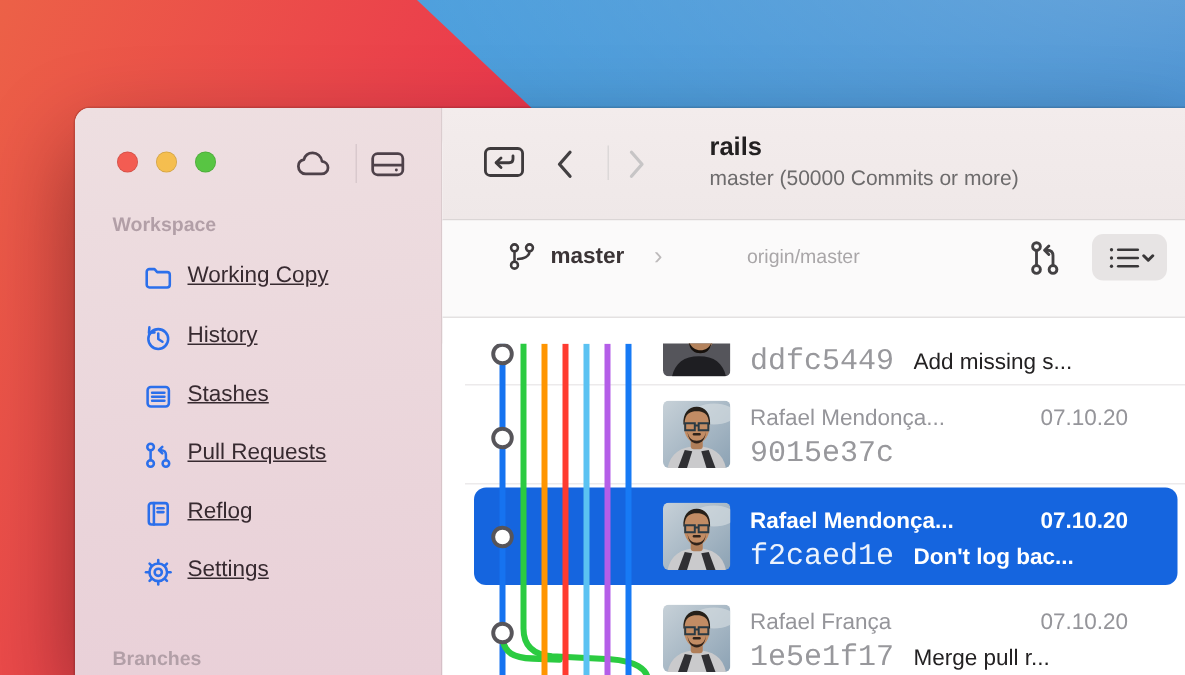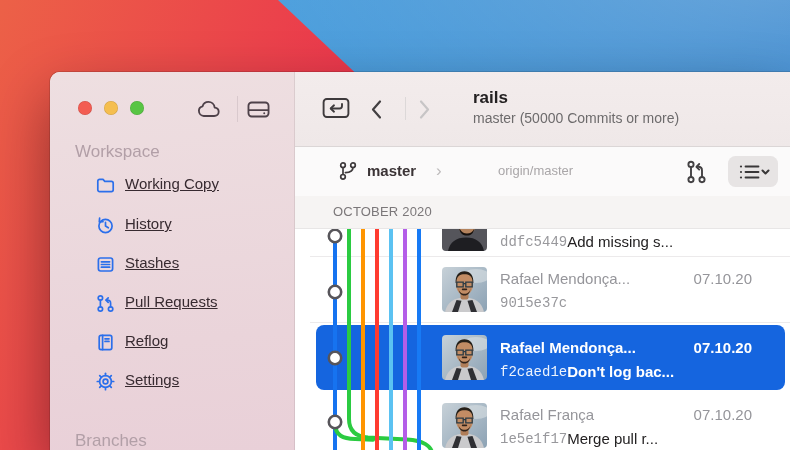--- a/index.html
+++ b/index.html
@@ -25,21 +25,21 @@
     border-right:1px solid rgba(0,0,0,.08); }
   .traffic { position:absolute; top:29px; width:14px; height:14px; border-radius:50%;
     box-shadow:inset 0 0 0 .5px rgba(0,0,0,.15); }
   .t-close{ left:28px; background:#F35C52; }
   .t-min  { left:54px; background:#F5BE4F; }
   .t-zoom { left:80px; background:#58C543; }
   .sb-toolbtn { position:absolute; top:23px; width:30px; height:28px; display:flex;
     align-items:center; justify-content:center; color:#4E4149; }
   .sb-cloud { left:144px; } .sb-drive { left:193px; }
   .sb-sep { position:absolute; left:187px; top:24px; width:1px; height:26px; background:#D9C9CD; }
-  .sb-header { position:absolute; left:25px; font-size:17px; font-weight:400; color:#B29FA7; }
+  .sb-header { position:absolute; left:25px; font-size:13px; font-weight:700; color:#B29FA7; }
   .sb-item { position:absolute; left:20px; right:8px; height:32px; display:flex;
     align-items:flex-start; color:#372A30; font-size:15px; cursor:default;text-decoration:underline; }
   .sb-item .ic { width:21px; height:21px; margin-left:25px; margin-right:9px; flex:0 0 auto;
     color:#2B6FEB; display:flex; align-items:center; justify-content:center; }
 
   
   .main { position:absolute; left:245px; top:0; right:0; bottom:0; background:#fff;border-radius:24px; }
 
   .titlebar { position:absolute; left:0; right:0; top:0; height:75px;
     background:linear-gradient(180deg,#F3ECEC,#EFE8E8); border-bottom:1px solid #DBD6D6; }
@@ -78,22 +78,22 @@
   .r1 { top:-34px; height:61px; } .r2 { top:27px; height:68px; }
   .r3 { top:96px; height:65px; }  .r4 { top:163px; height:69px; }
   .avatar { position:absolute; left:147px; top:11px; width:45px; height:45px; border-radius:4px;
     overflow:hidden; }
   .r3 .avatar { top:10px; }
   .avatar svg { display:block; width:45px; height:45px; }
   .rowtext { position:absolute; left:205px; right:38px; top:0; padding-top:11px; }
   .l1,.l2 { height:24px; line-height:24px; display:flex; font-size:15px; white-space:nowrap; }
   .author { flex:1 1 auto; overflow:hidden; color:#95959A; }
   .date { flex:0 0 auto; margin-left:8px; color:#95959A; }
-  .hash { flex:0 0 auto; color:#98989C;
-    font-family:"Liberation Mono","DejaVu Sans Mono",monospace; font-size:14px; }
+  .hash { flex:0 0 auto; margin-right:13px; color:#98989C;
+    font-family:"Liberation Mono","DejaVu Sans Mono",monospace; font-size:20px; }
   .msg { flex:1 1 auto; overflow:hidden; color:#232122; }
   .r3 .author,.r3 .date,.r3 .msg { color:#FFFFFF; font-weight:600; }
   .r3 .hash { color:rgba(255,255,255,.92); }
 </style>
 </head>
 <body>
 
 
 
 <svg width="0" height="0" aria-hidden="true">
@@ -266,23 +266,20 @@
           <circle cx="5" cy="11" r="1.1" fill="currentColor" stroke="none"></circle>
           <circle cx="5" cy="16.5" r="1.1" fill="currentColor" stroke="none"></circle>
           <line x1="9.5" y1="5.5" x2="22.5" y2="5.5"></line>
           <line x1="9.5" y1="11" x2="22.5" y2="11"></line>
           <line x1="9.5" y1="16.5" x2="22.5" y2="16.5"></line>
           <polyline points="26.5,9.5 29.5,12.5 32.5,9.5" stroke-width="2"></polyline>
         </svg>
       </div>
     </div>
 
-    <div class="monthbar">
-      <span>OCTOBER 2020</span>
-    </div>
 
     <div class="list">
       <div class="divider d1"></div>
       <div class="divider d2"></div>
       <div class="selection"></div>
 
       <svg class="graph" width="495" height="221" viewBox="0 0 495 221">
         <line x1="40" y1="0" x2="40" y2="221" stroke-width="4" stroke="#1673F0"></line>
         <path d="M54,0 V190 C54,201 60,207.5 73,208.5 L112,210.5 C128,211.5 137,217 137,225 V232" fill="none" stroke-width="4" stroke-linecap="round" stroke="#2BCB41"></path>
         <path d="M40,197 C41.5,206 47,209.5 60,210 L78,210.7" fill="none" stroke-width="4.2" stroke-linecap="round" stroke="#2BCB41"></path>

